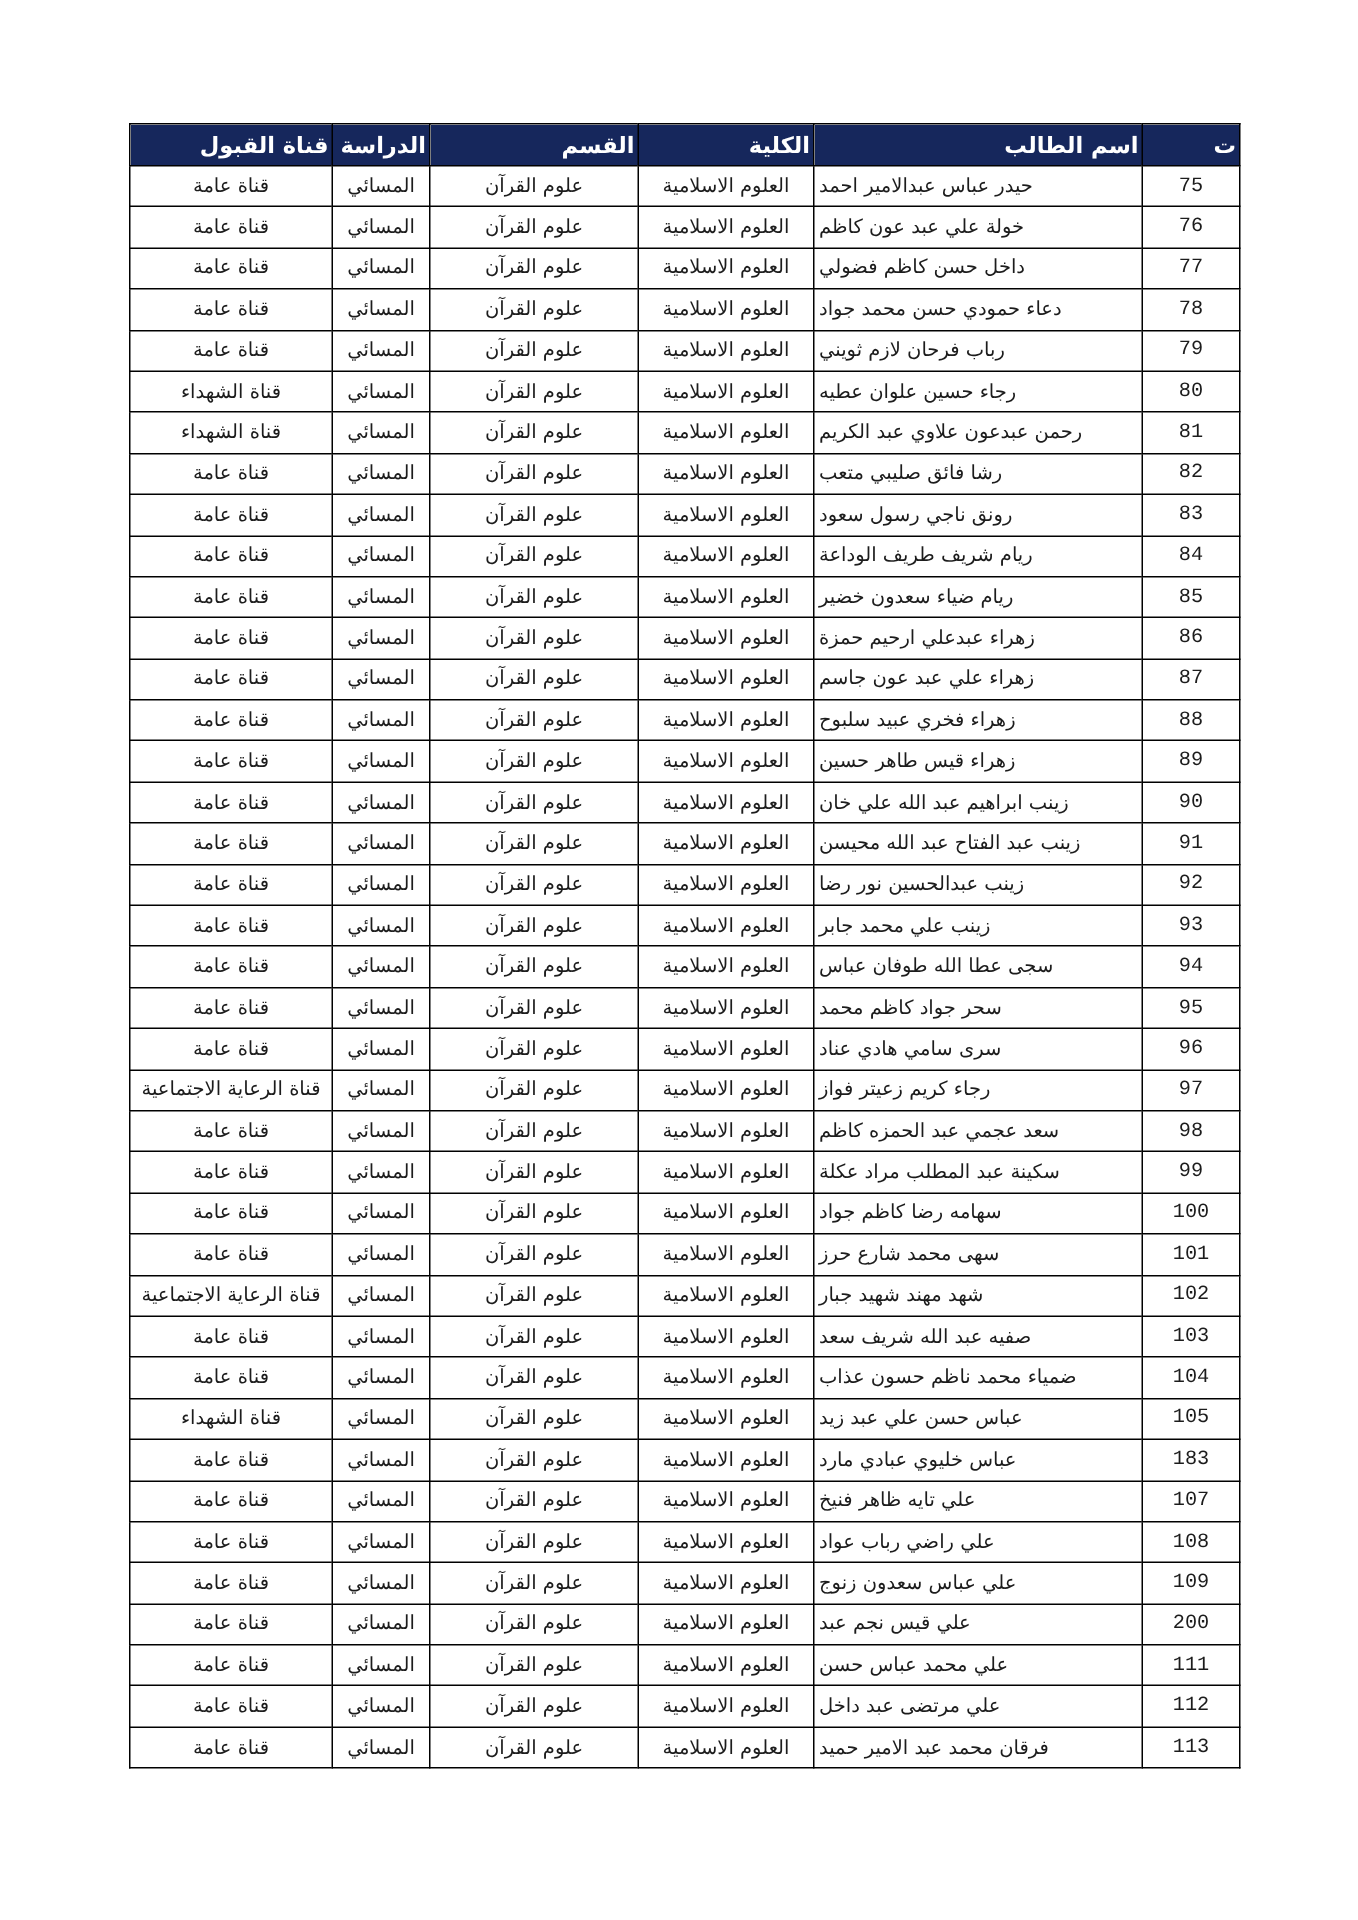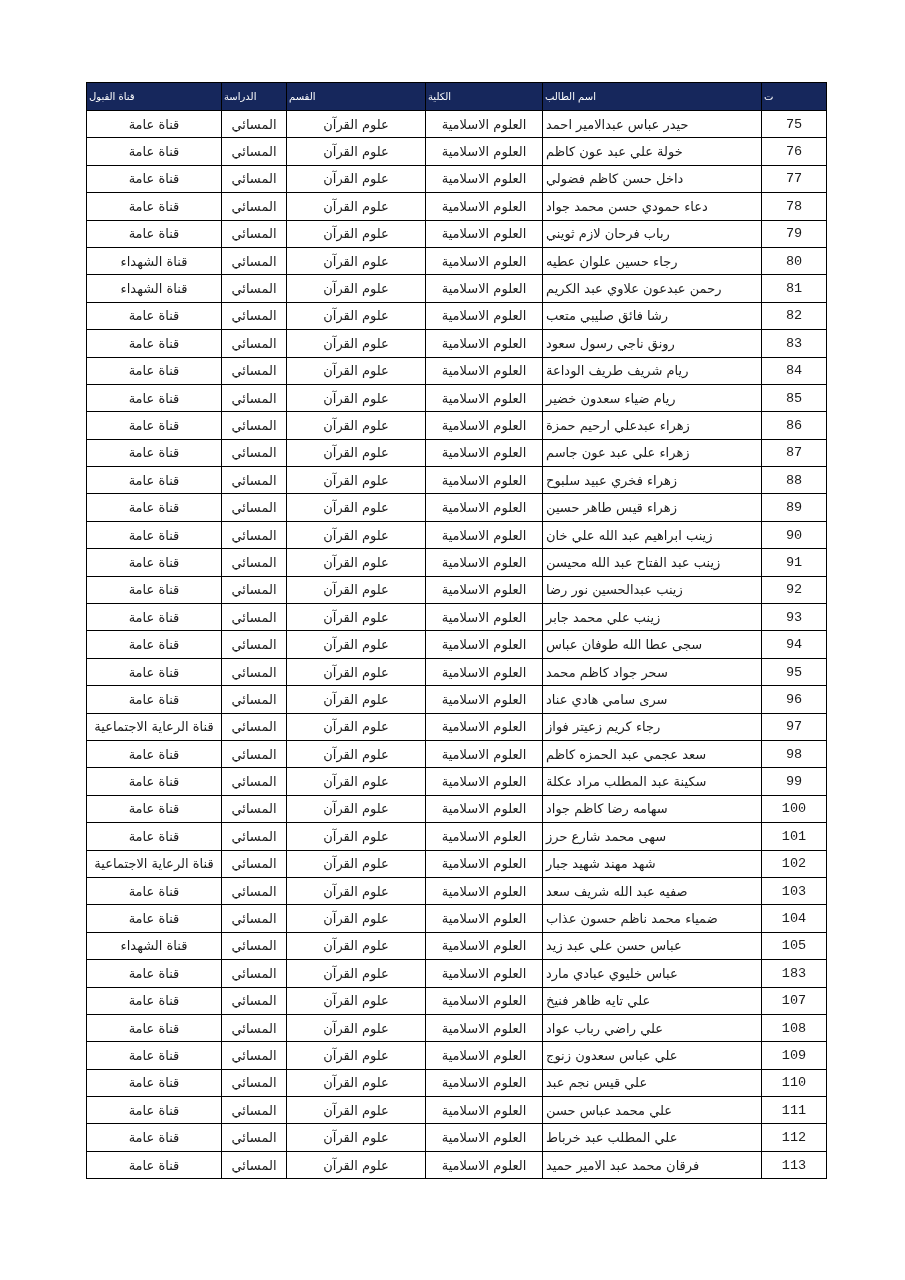--- a/index.html
+++ b/index.html
@@ -31,24 +31,24 @@
   table.students-table th,
   table.students-table td {
     border: 1.5px solid var(--cell-border, #000000);
     white-space: nowrap;
     overflow: hidden;
     vertical-align: middle;
   }
   table.students-table th {
     background: var(--header-bg, #16275c);
     color: var(--header-text, #ffffff);
-    font-weight: normal;
-    font-size: 10px;
+    font-weight: bold;
+    font-size: 15px;
     height: 27px;
-    text-align: left;
+    text-align: right;
     padding: 0 2px;
   }
   table.students-table td {
     color: var(--cell-text, #1c1c1c);
     font-size: 13px;
     height: 26.4px;
     text-align: center;
     padding: 0 3px;
   }
   table.students-table td.name-cell {
@@ -358,38 +358,38 @@
         </tr>
         <tr>
           <td class="index-cell">109</td>
           <td class="name-cell">علي عباس سعدون زنوج</td>
           <td>العلوم الاسلامية</td>
           <td>علوم القرآن</td>
           <td>المسائي</td>
           <td>قناة عامة</td>
         </tr>
         <tr>
-          <td class="index-cell">110</td>
+          <td class="index-cell">200</td>
           <td class="name-cell">علي قيس نجم عبد</td>
           <td>العلوم الاسلامية</td>
           <td>علوم القرآن</td>
           <td>المسائي</td>
           <td>قناة عامة</td>
         </tr>
         <tr>
           <td class="index-cell">111</td>
           <td class="name-cell">علي محمد عباس حسن</td>
           <td>العلوم الاسلامية</td>
           <td>علوم القرآن</td>
           <td>المسائي</td>
           <td>قناة عامة</td>
         </tr>
         <tr>
           <td class="index-cell">112</td>
-          <td class="name-cell">علي المطلب عبد خرباط</td>
+          <td class="name-cell">علي مرتضى عبد داخل</td>
           <td>العلوم الاسلامية</td>
           <td>علوم القرآن</td>
           <td>المسائي</td>
           <td>قناة عامة</td>
         </tr>
         <tr>
           <td class="index-cell">113</td>
           <td class="name-cell">فرقان محمد عبد الامير حميد</td>
           <td>العلوم الاسلامية</td>
           <td>علوم القرآن</td>

